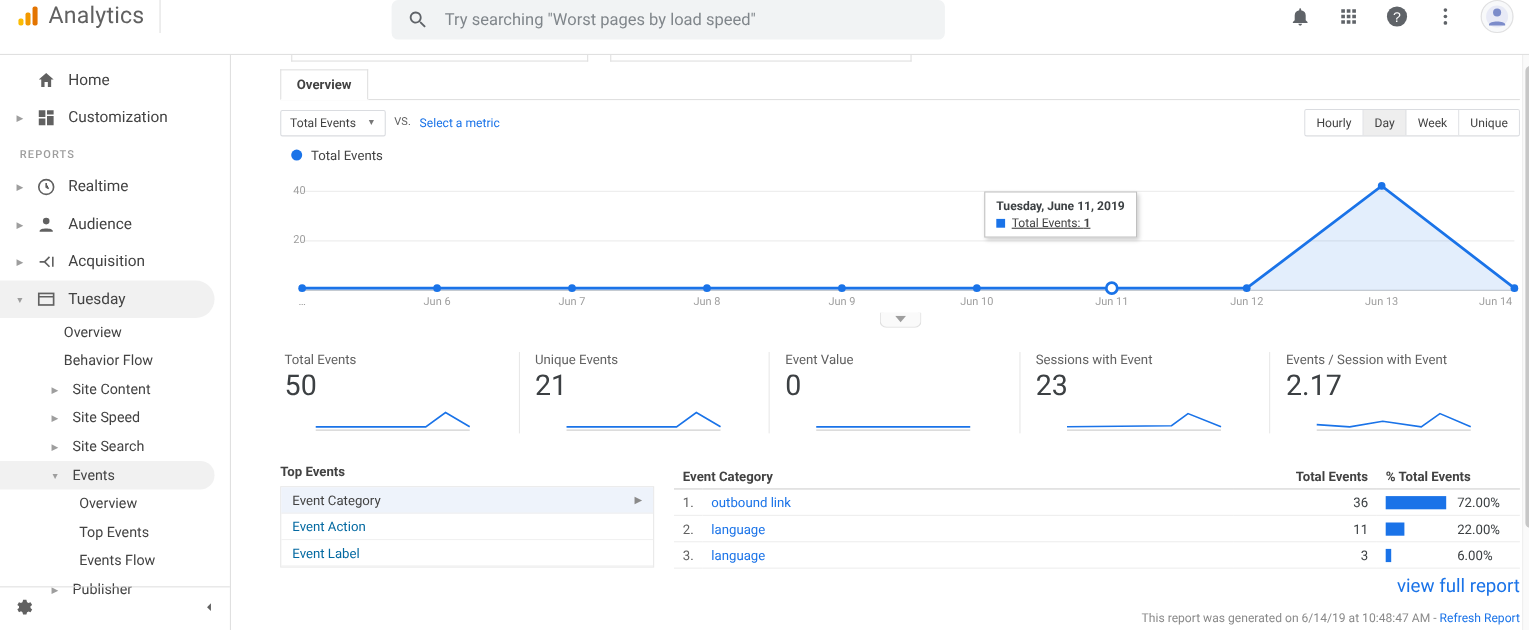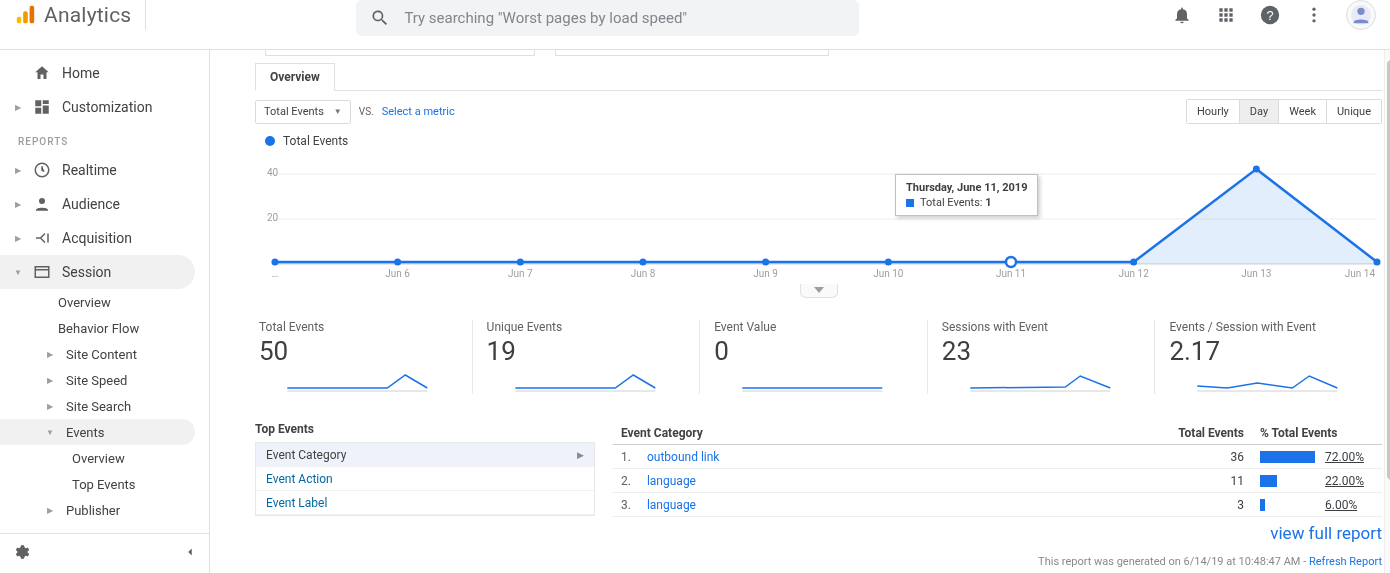--- a/index.html
+++ b/index.html
@@ -66,21 +66,21 @@
   .granularity .gbtn:last-child { border-right:none;}
   .granularity .gbtn.active { background:#eeeeee;}
 
   
   .chart-wrap { position:relative; margin-top:10px;}
   .legend { display:flex; align-items:center; gap:8px; font-size:12px; color:#424242; padding-left:10px; margin-bottom:6px;}
   .legend-dot { width:10px; height:10px; border-radius:50%; background:#1a73e8;}
   svg.chart { width:100%; height:130px; display:block;}
   .tooltip { position:absolute; left:640px; top:40px; background:#fff; border:1px solid #c0c0c0; box-shadow:2px 2px 4px rgba(0,0,0,.2); padding:6px 10px; font-size:11px;}
   .tooltip .tt-title { font-weight:700; margin-bottom:2px;}
-  .tooltip .tt-row { display:flex; align-items:center; gap:6px; color:#424242;}
+  .tooltip .tt-row { display:flex; align-items:center; gap:6px; color:#424242;text-decoration:underline;}
   .tooltip .sq { width:8px; height:8px; background:#1a73e8;}
   .collapse-handle { width:38px; height:14px; border:1px solid #e0e0e0; border-top:none; border-radius:0 0 6px 6px; background:#fafafa; margin:0 auto; display:flex; align-items:center; justify-content:center; color:#9e9e9e; cursor:pointer;}
 
   
   .cards { display:flex; justify-content:space-between; margin-top:22px; gap:10px;}
   .card { flex:1; border-right:1px solid #e8e8e8; padding:0 16px 2px 4px;}
   .card:last-child{ border-right:none;}
   .card:first-child{ padding-left:4px;}
   .card-label { font-size:12px; color:#616161; margin-bottom:2px; white-space:nowrap;}
   .card-value { font-size:26px; color:#3c4043; font-weight:400;}
@@ -97,21 +97,21 @@
   .dimrow a { color:#0369a1; text-decoration:none;}
 
   .right-col { flex:1;}
   .table { width:100%; border-collapse:collapse; font-size:12px;}
   .table th { text-align:right; font-weight:700; color:#424242; border-bottom:1px solid #cfcfcf; padding:4px 8px; height:22px;}
   .table th.left { text-align:left;}
   .table td { border-bottom:1px solid #eeeeee; padding:4px 8px; height:24px; vertical-align:middle;}
   .table td.idx { width:22px; text-align:right; color:#616161;}
   .table td.name a { color:#1a73e8; text-decoration:none;}
   .table td.num { text-align:right; width:130px;}
-  .table td.pct { width:130px; text-align:right;text-decoration:underline;}
+  .table td.pct { width:130px; text-align:right;}
   .pct-cell { display:flex; align-items:center; gap:10px;}
   .bar-bg { width:55px; height:12px; position:relative;}
   .bar-fill { height:12px; background:#1a73e8; }
   .report-links { text-align:right; font-size:17px; margin-top:6px;}
   .report-links a { color:#1a73e8; text-decoration:none; cursor:pointer;}
   .footer-line { text-align:right; font-size:11px; color:#8a8a8a; margin-top:12px; padding-bottom:10px;}
   .footer-line a { color:#1a73e8; text-decoration:none; cursor:pointer;}
 
   
   .scrollbar { position:absolute; right:-8px; top:0; bottom:0; width:14px; background:#fafafa; border-left:1px solid #eee;}
@@ -229,21 +229,21 @@
         <span>Acquisition</span>
       </li>
       <li class="nav-item top-level selected-parent">
         <span class="chev">▼</span>
         <span class="nicon">
             <svg width="18" height="18" viewBox="0 0 24 24">
               <rect x="3" y="5" width="18" height="14" fill="none" stroke="currentColor" stroke-width="2"></rect>
               <path stroke="currentColor" stroke-width="2" d="M3 9h18"></path>
             </svg>
           </span>
-        <span>Session</span>
+        <span>Tuesday</span>
       </li>
       <li class="nav-item sub">
           <span>Overview</span>
         </li>
       <li class="nav-item sub">
           <span>Behavior Flow</span>
         </li>
       <li class="nav-item sub withcaret">
           <span class="chev">▶</span>
           <span>Site Content</span>
@@ -258,20 +258,23 @@
         </li>
       <li class="nav-item sub withcaret section-open">
           <span class="chev">▼</span>
           <span>Events</span>
         </li>
       <li class="nav-item sub2 active-sub">
           <span>Overview</span>
         </li>
       <li class="nav-item sub2">
           <span>Top Events</span>
+        </li>
+      <li class="nav-item sub2">
+          <span>Events Flow</span>
         </li>
       <li class="nav-item sub withcaret">
           <span class="chev">▶</span>
           <span>Publisher</span>
         </li>
     </ul>
 
     <div class="nav-bottom">
       <span class="icon-btn"><svg width="18" height="18" viewBox="0 0 24 24">
             <path fill="currentColor" d="M12 8a4 4 0 104 4 4 4 0 00-4-4zm9 4a7.9 7.9 0 00-.1-1l2.1-1.6-2-3.4-2.5 1a8 8 0 00-1.7-1L16 3h-4l-.8 2.9a8 8 0 00-1.7 1l-2.5-1-2 3.4L7.1 11A7.9 7.9 0 007 12a7.9 7.9 0 00.1 1L5 14.6l2 3.4 2.5-1a8 8 0 001.7 1L12 21h4l.8-2.9a8 8 0 001.7-1l2.5 1 2-3.4L20.9 13A7.9 7.9 0 0021 12z"></path>
@@ -350,21 +353,21 @@
           <text x="512" y="123">Jun 9</text>
           <text x="635" y="123">Jun 10</text>
           <text x="758" y="123">Jun 11</text>
           <text x="881" y="123">Jun 12</text>
           <text x="1004" y="123">Jun 13</text>
           <text x="1123" y="123" text-anchor="end">Jun 14</text>
         </g>
       </svg>
 
       <div class="tooltip">
-        <div class="tt-title">Thursday, June 11, 2019</div>
+        <div class="tt-title">Tuesday, June 11, 2019</div>
         <div class="tt-row">
               <span class="sq"></span>
           <span><span>Total Events: </span><b>1</b></span>
         </div>
       </div>
 
       <div class="collapse-handle">
         <svg width="10" height="8" viewBox="0 0 10 8">
               <path fill="currentColor" d="M0 0h10L5 6z"></path>
             </svg>
@@ -375,21 +378,21 @@
       <div class="card">
         <div class="card-label">Total Events</div>
         <div class="card-value">50</div>
         <svg class="spark" viewBox="0 0 140 22">
               <path d="M0 18 L100 18 L118 5 L140 18" fill="none" stroke="#1a73e8" stroke-width="1.5"></path>
               <line x1="0" y1="21" x2="140" y2="21" stroke="#d0d0d0"></line>
             </svg>
       </div>
       <div class="card">
         <div class="card-label">Unique Events</div>
-        <div class="card-value">19</div>
+        <div class="card-value">21</div>
         <svg class="spark" viewBox="0 0 140 22">
               <path d="M0 18 L100 18 L118 5 L140 18" fill="none" stroke="#1a73e8" stroke-width="1.5"></path>
               <line x1="0" y1="21" x2="140" y2="21" stroke="#d0d0d0"></line>
             </svg>
       </div>
       <div class="card">
         <div class="card-label">Event Value</div>
         <div class="card-value">0</div>
         <svg class="spark" viewBox="0 0 140 22">
               <line x1="0" y1="18" x2="140" y2="18" stroke="#1a73e8" stroke-width="1.5"></line>

